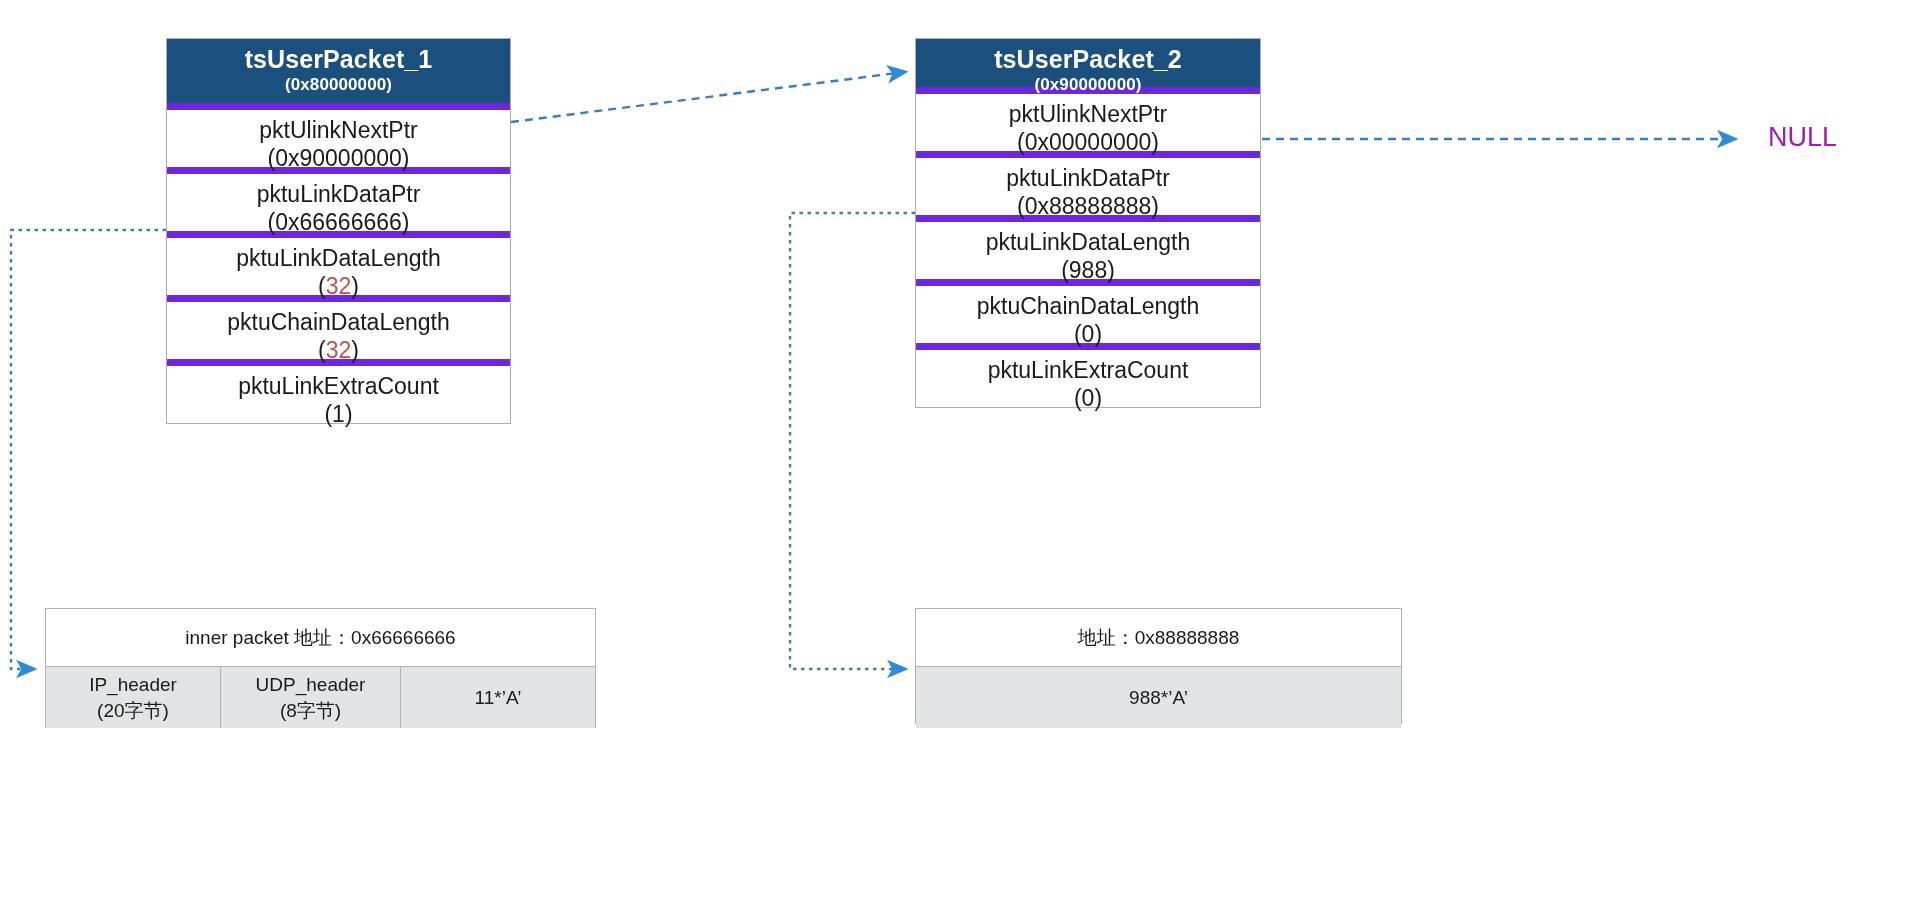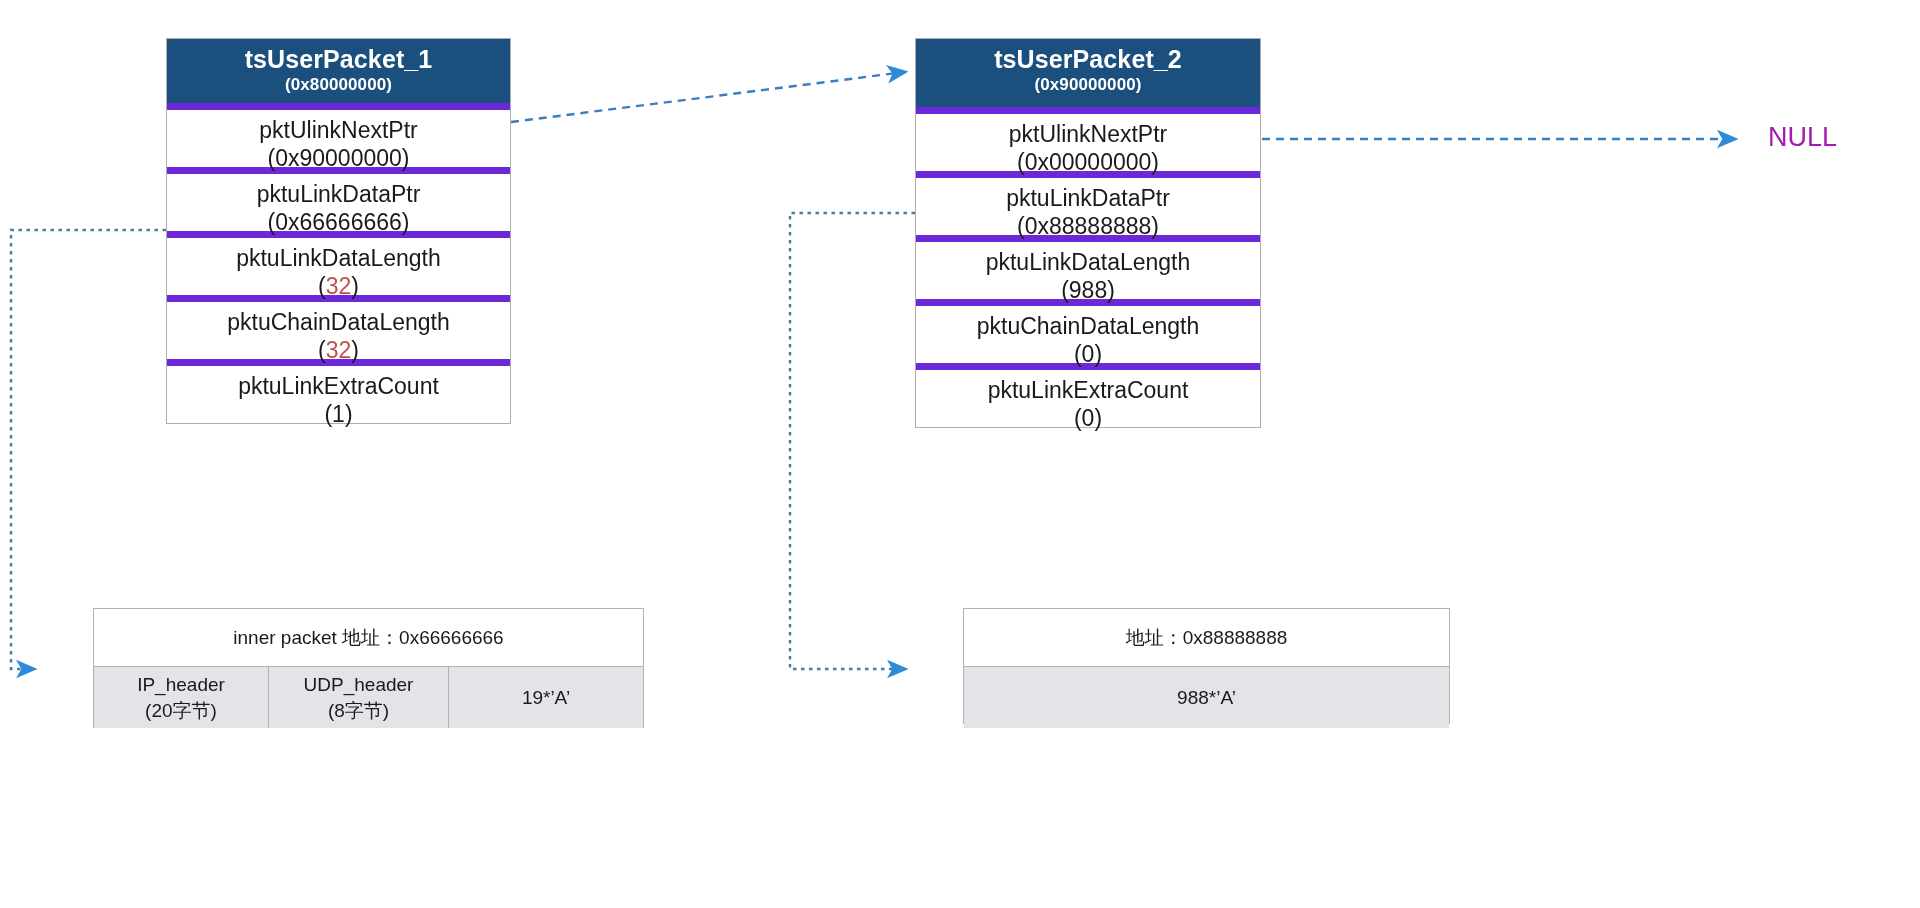--- a/index.html
+++ b/index.html
@@ -45,21 +45,20 @@
   .struct .row .val{display:block;font-size:23px;}
   .struct .row .val.red{color:#c0504d;}
   .struct .row .val .paren{color:#1a1a1a;}
 
   
   .pktbox{
     position:absolute;
     border:1px solid #b3b3b3;
     box-sizing:border-box;
     background:#3b82f6;
-    margin-left:48px;
   }
   .pktbox .titlerow{
     box-sizing:border-box;
     text-align:center;
     font-size:19px;
     color:#1a1a1a;
     display:flex;align-items:center;justify-content:center;
     background:#ffffff;
   }
   .pktbox .segrow{
@@ -131,21 +130,21 @@
       <span>pktuChainDataLength</span>
       <span class="val red"><span class="paren">(</span><span>32</span><span class="paren">)</span></span>
     </div>
     <div class="row" style="height:64px;">
       <span>pktuLinkExtraCount</span>
       <span class="val">(1)</span>
     </div>
   </div>
 
   <div class="struct" style="left:915px;top:38px;width:346px;">
-    <div class="hdr" style="height:68px;">
+    <div class="hdr" style="height:48px;">
       <span>tsUserPacket_2</span>
       <span class="a">(0x90000000)</span>
     </div>
     <div class="row" style="height:64px;">
       <span>pktUlinkNextPtr</span>
       <span class="val">(0x00000000)</span>
     </div>
     <div class="row" style="height:64px;">
       <span>pktuLinkDataPtr</span>
       <span class="val">(0x88888888)</span>
@@ -171,21 +170,21 @@
     <div class="segrow" style="height:62px;justify-content:space-between;">
       <div class="seg" style="width:174px;">
         <span>IP_header</span>
         <span>(20字节)</span>
       </div>
       <div class="seg" style="width:180px;">
         <span>UDP_header</span>
         <span>(8字节)</span>
       </div>
       <div class="seg" style="width:195px;">
-        <span>19*’A’</span>
+        <span>11*’A’</span>
       </div>
     </div>
   </div>
 
   <div class="pktbox" style="left:915px;top:608px;width:487px;height:116px;">
     <div class="titlerow" style="height:57px;">地址：0x88888888</div>
     <div class="segrow" style="height:62px;">
       <div class="seg" style="width:485px;">
         <span>988*’A’</span>
       </div>

